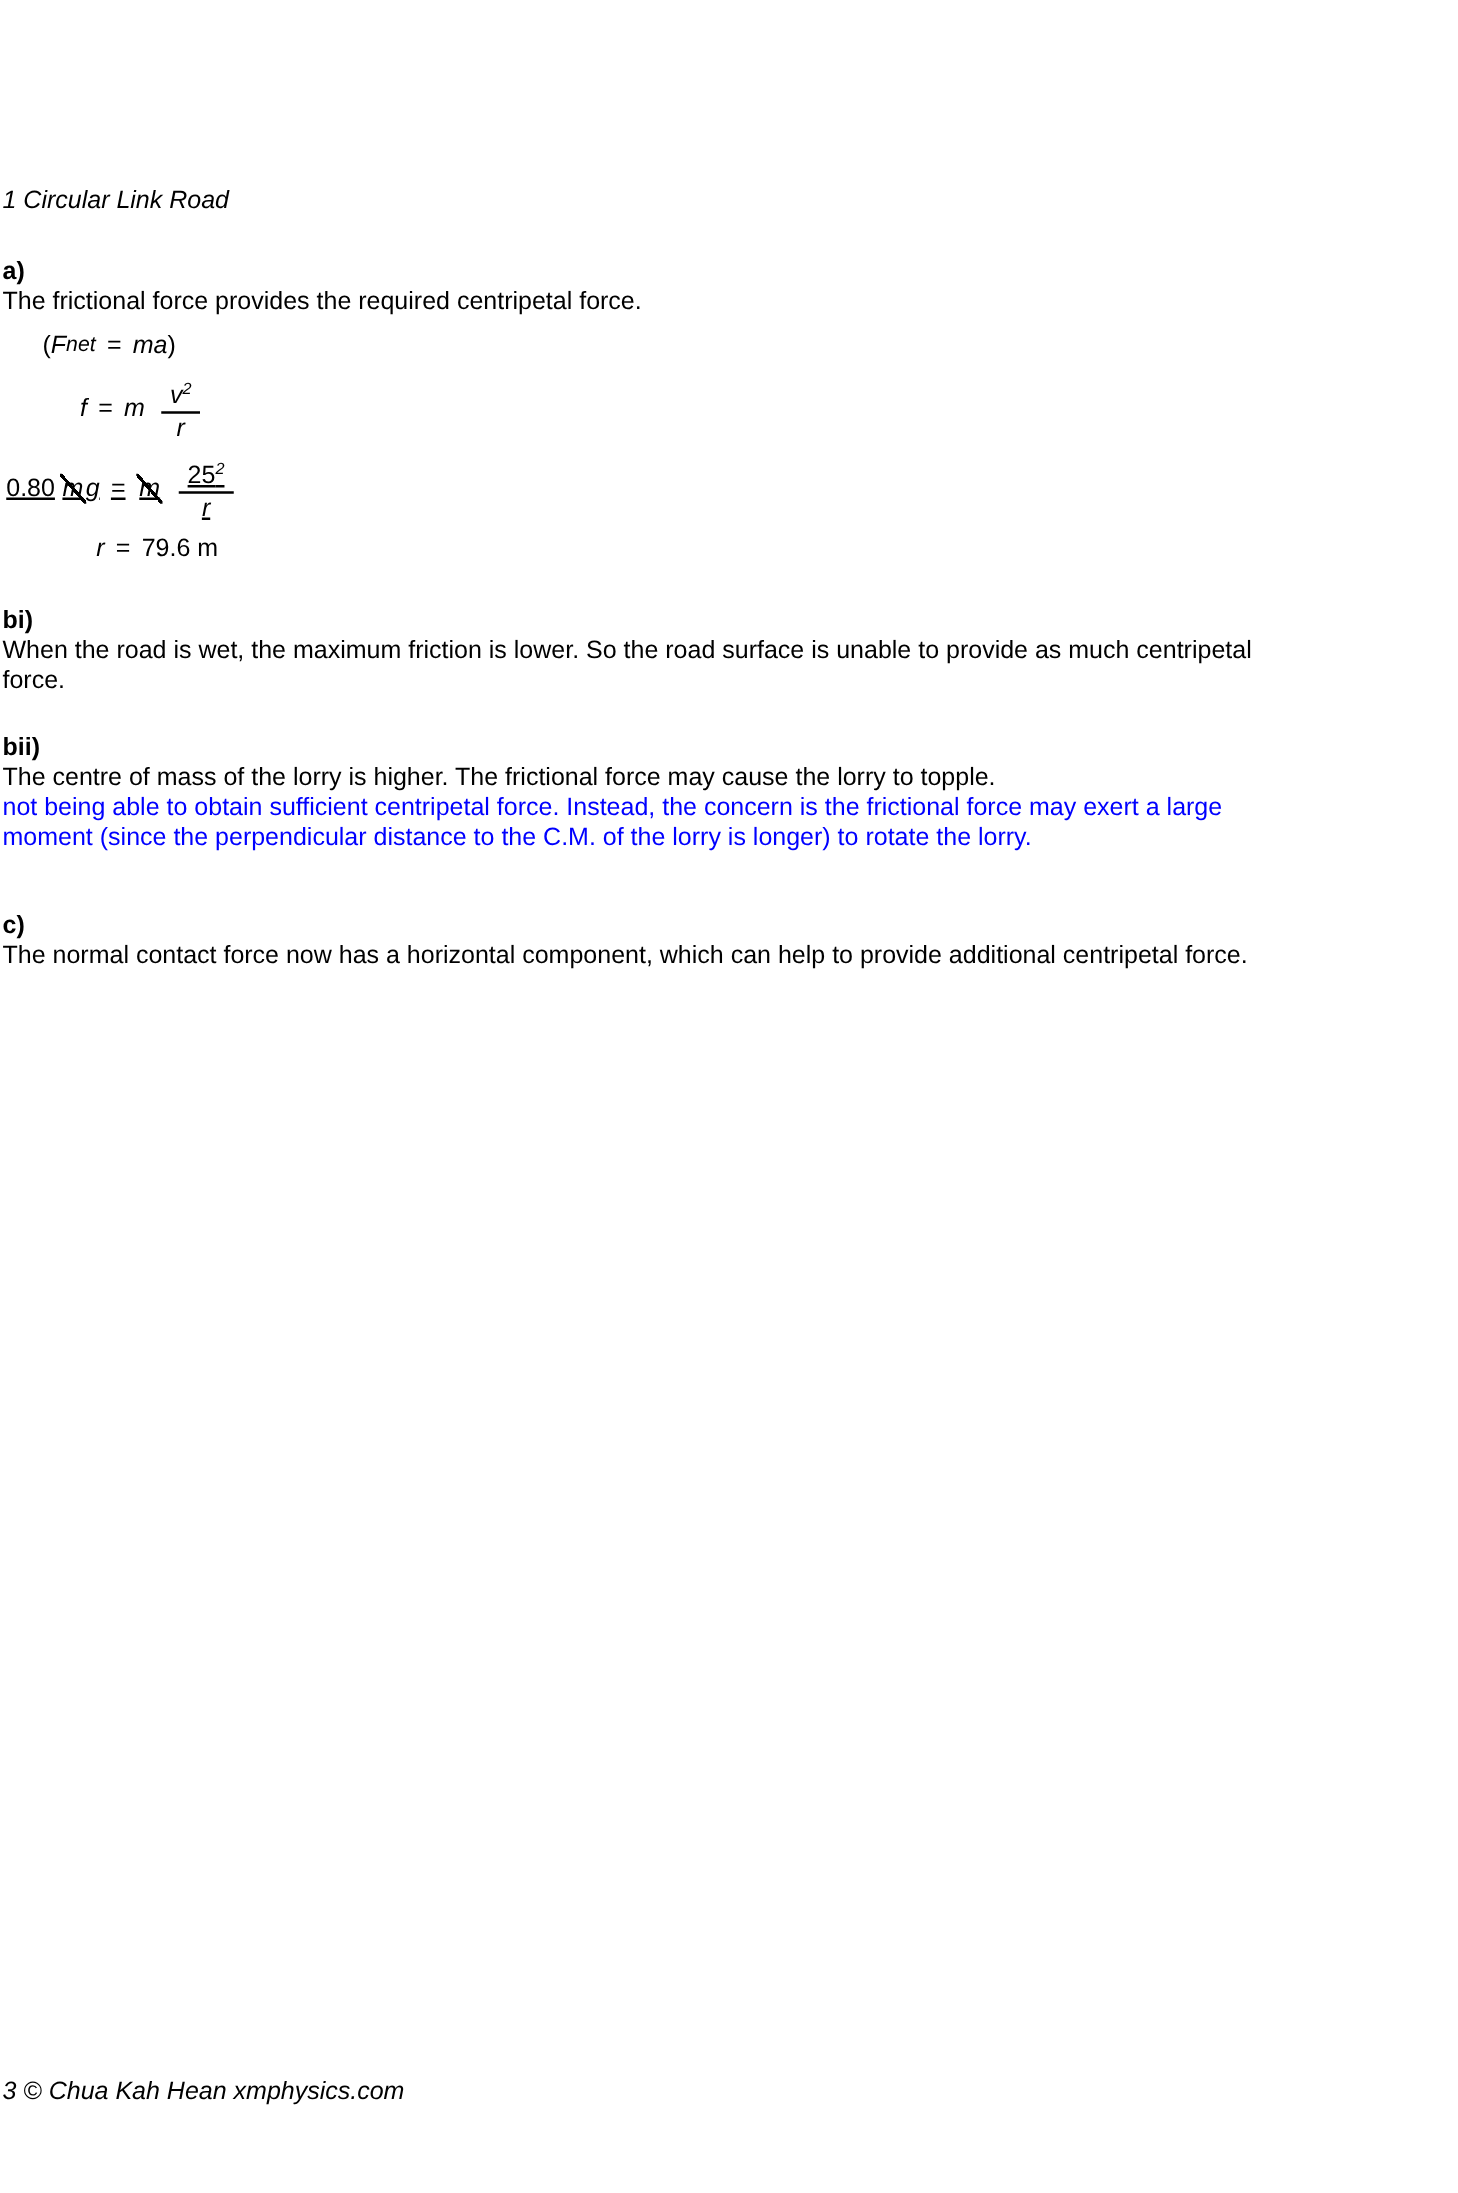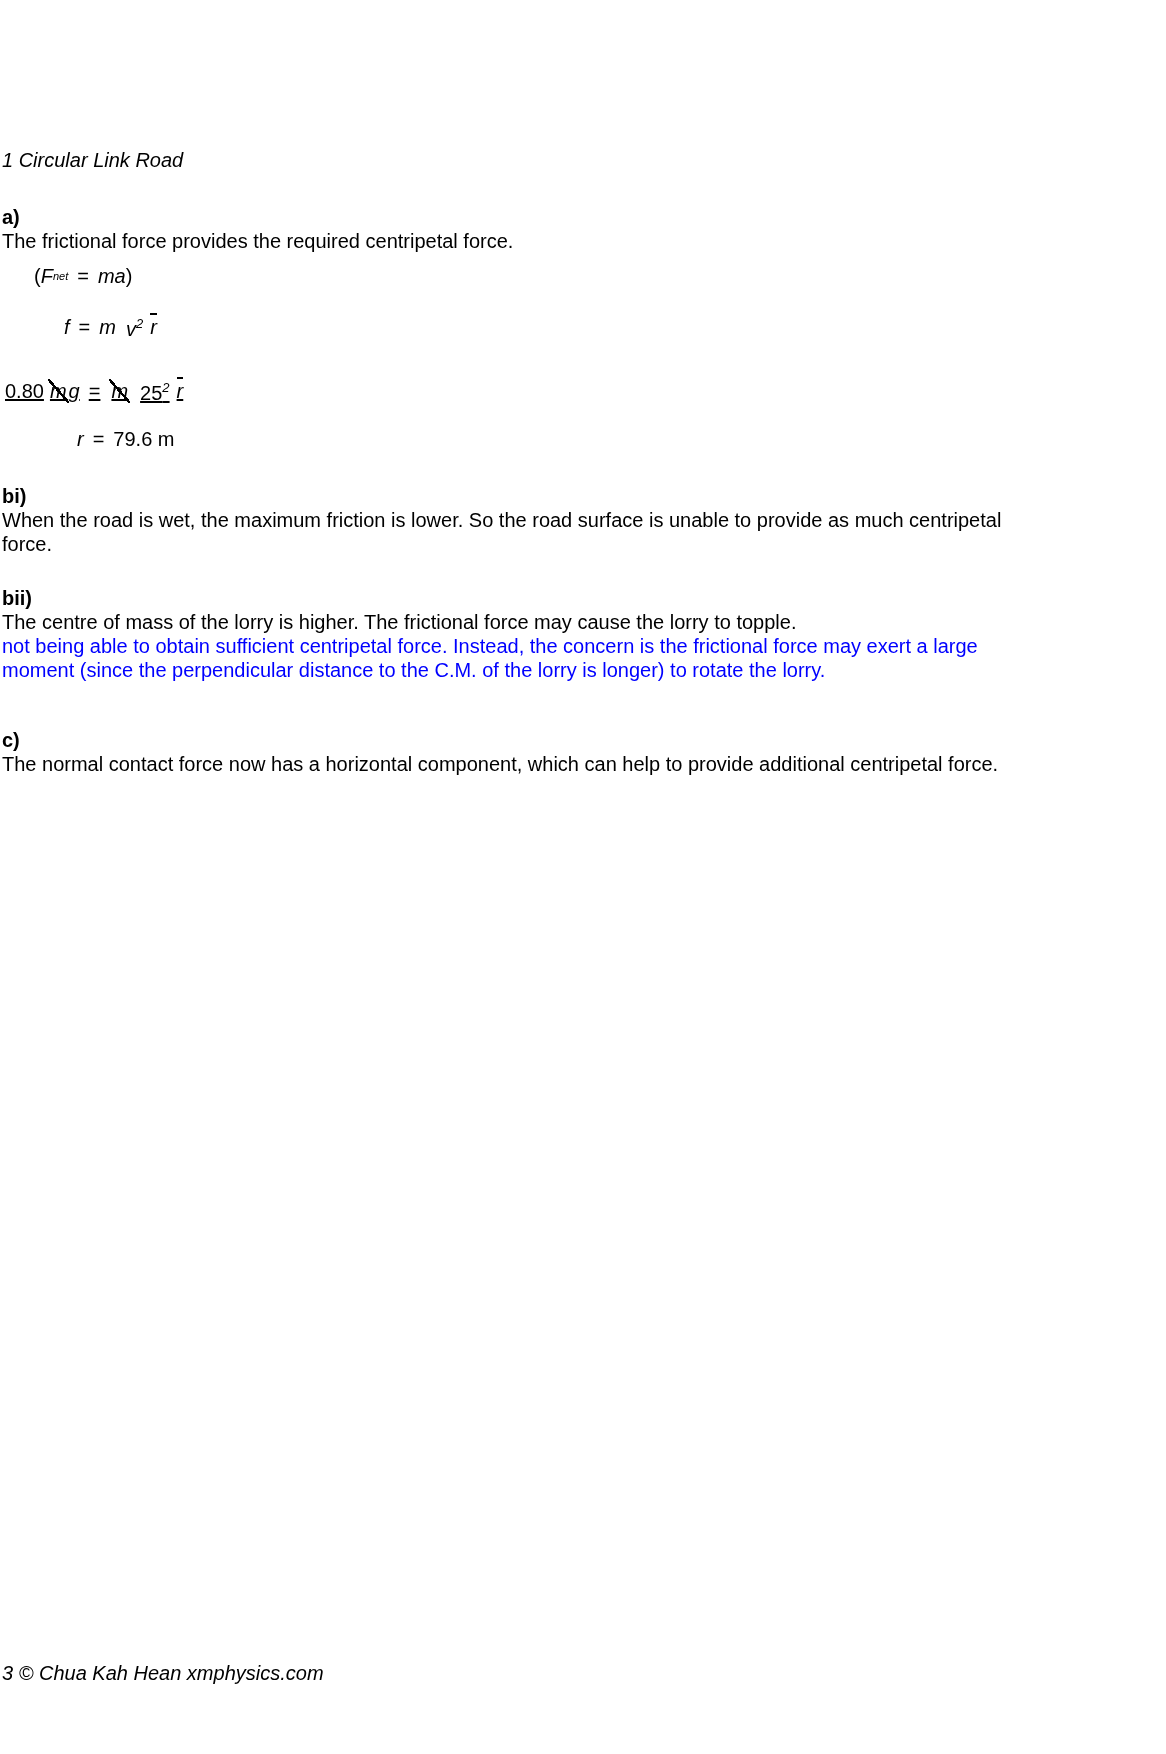--- a/index.html
+++ b/index.html
@@ -23,23 +23,23 @@
   .line { white-space:nowrap; }
   .comment { color:#0000FF; }
   
   .eq { display:flex; align-items:center; font-style:italic; white-space:nowrap; }
   .eq .up { font-style:normal; }
   .eq-1 { margin-left:32px; margin-top:6px;  height:34px; }
   .eq-2 { margin-left:62px; margin-top:7px;  height:54px; }
   .eq-3 { margin-left:3px;  margin-top:8px;  height:58px;text-decoration:underline; }
   .eq-4 { margin-left:75px; margin-top:6px;  height:26px; }
   .eqsign { font-style:normal; margin:0 9px; }
-  sub.mathsub { font-size:11px; }
+  sub.mathsub { font-size:17px; }
   sup.mathsup { font-size:13px; font-style:italic; }
-  .frac { display:inline-flex; flex-direction:row; align-items:center; margin-left:3px; line-height:22px; }
+  .frac { display:inline-flex; flex-direction:column; align-items:center; margin-left:13px; line-height:22px; }
   .frac .num { padding:0 7px 1px 7px; }
   .frac .den { border-top:2px solid #000; align-self:stretch; text-align:center; padding-top:1px; }
   .cancel {
     display:inline-block;
     background:linear-gradient(to top right, transparent 46%, #000 46%, #000 54%, transparent 54%);
     padding:0 2px;
   }
   .gap4 { display:inline-block; width:4px; }
   .footer { position:absolute; top:1661px; left:2px; white-space:nowrap;font-style:italic; }
 </style>

